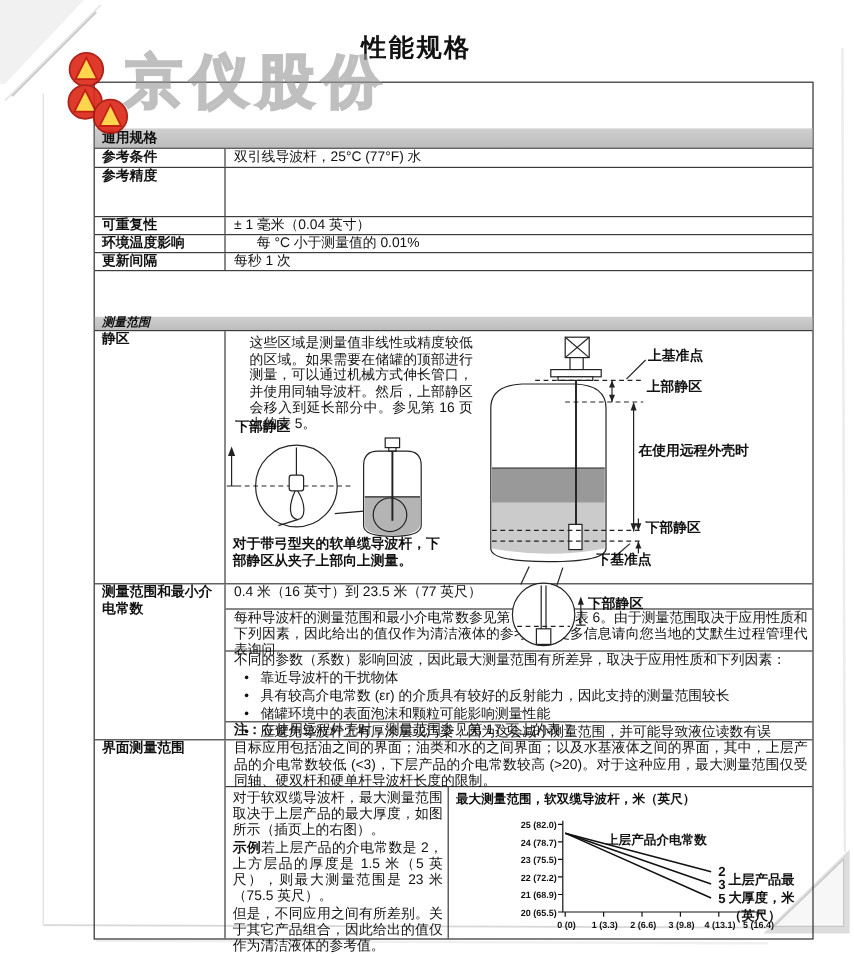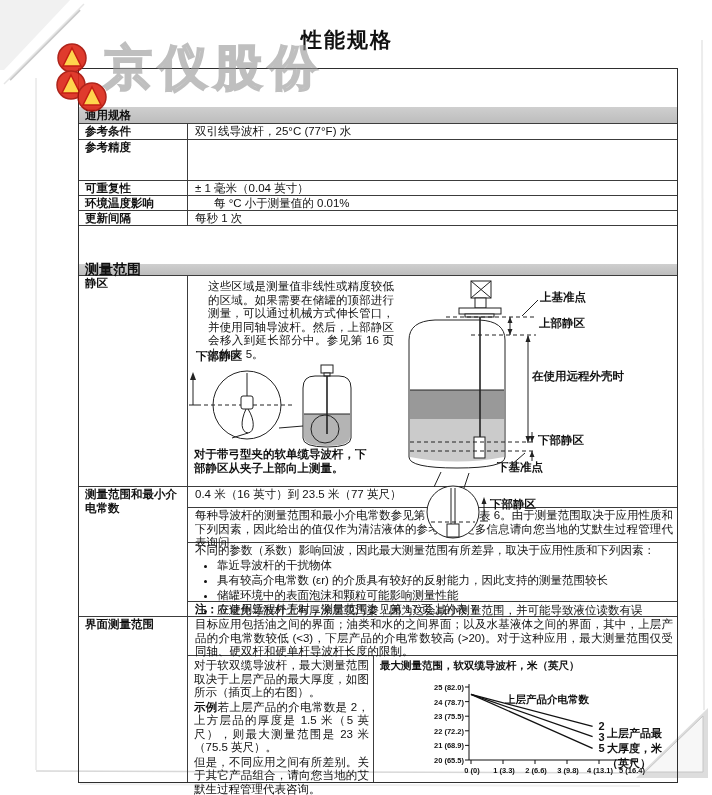--- a/index.html
+++ b/index.html
@@ -12,21 +12,21 @@
   .wm-logo{position:absolute;left:52px;top:40px;z-index:7;opacity:.92;}
   .wm-text{position:absolute;left:104px;top:36px;z-index:7;font-size:48px;font-weight:bold;
            letter-spacing:7px;color:#c7c7c7;-webkit-text-stroke:2px #989898;opacity:.62;white-space:nowrap;}
   
   .tbl{position:absolute;left:78px;top:68px;width:600px;z-index:2;border:1px solid #2e2e2e;
        box-sizing:border-box;font-size:11.5px;line-height:13.5px;background:transparent;}
   .row{display:flex;border-bottom:1px solid #3c3c3c;box-sizing:border-box;background:transparent;}
   .row:last-child{border-bottom:none;}
   .sec{display:block;font-weight:bold;background:linear-gradient(#cfcfcf,#bdbdbd);padding-left:6px;box-sizing:border-box;margin-top:38px;}
   .h-sec1{height:17px;line-height:16px;}
-  .h-sec2{height:12px;line-height:11px;font-size:14px;}
+  .h-sec2{height:12px;line-height:11px;font-size:10px;font-style:italic;}
   .lab{width:109px;flex:0 0 109px;border-right:1px solid #3c3c3c;box-sizing:border-box;
        font-weight:bold;padding:1px 3px 0 6px;}
   .val{flex:1;padding:1px 4px 0 7px;box-sizing:border-box;}
   .sub{border-bottom:1px solid #3c3c3c;box-sizing:border-box;padding:1px 4px 0 7px;}
   .sub:last-child{border-bottom:none;}
   .flexcol{display:flex;flex-direction:column;padding:0;}
   ul.blt{margin:1px 0 0 0;padding-left:22px;list-style:disc;}
   ul.blt li{margin:0 0 1.5px 0;}
   
   .dz{position:relative;padding:0;height:267px;}
@@ -216,21 +216,21 @@
     </div>
 
     <div class="row" style="height:165px;">
       <div class="lab">界面测量范围</div>
       <div class="val flexcol">
         <div class="sub" style="height:39px;text-align:justify;">目标应用包括油之间的界面；油类和水的之间界面；以及水基液体之间的界面，其中，上层产品的介电常数较低 (&lt;3)，下层产品的介电常数较高 (&gt;20)。对于这种应用，最大测量范围仅受同轴、硬双杆和硬单杆导波杆长度的限制。</div>
         <div class="sub" style="height:126px;padding:0;display:flex;">
           <div class="if-left">
             <p>对于软双缆导波杆，最大测量范围取决于上层产品的最大厚度，如图所示（插页上的右图）。</p>
             <p><b class="inl">示例</b><span>若上层产品的介电常数是 2，上方层品的厚度是 1.5 米（5 英尺），则最大测量范围是 23 米（75.5 英尺）。</span></p>
-            <p>但是，不同应用之间有所差别。关于其它产品组合，请向您当地的艾默生过程管理代表咨询。</p>
+            <p>但是，不同应用之间有所差别。关于其它产品组合，因此给出的值仅作为清洁液体的参考值。</p>
           </div>
           <div class="chartwrap">
             <svg width="305" height="124" style="position:absolute;left:0;top:0;">
                 <text x="6" y="13" class="ct">最大测量范围，软双缆导波杆，米（英尺）</text>
                 <text x="131" y="47" class="ct">上层产品介电常数</text>
                 <text x="90" y="34" class="cy" text-anchor="end">25 (82.0)</text>
                 <line x1="91" y1="31" x2="95" y2="31" class="cl"></line>
                 <text x="90" y="48.6" class="cy" text-anchor="end">24 (78.7)</text>
                 <line x1="91" y1="45.6" x2="95" y2="45.6" class="cl"></line>
                 <text x="90" y="63.2" class="cy" text-anchor="end">23 (75.5)</text>

